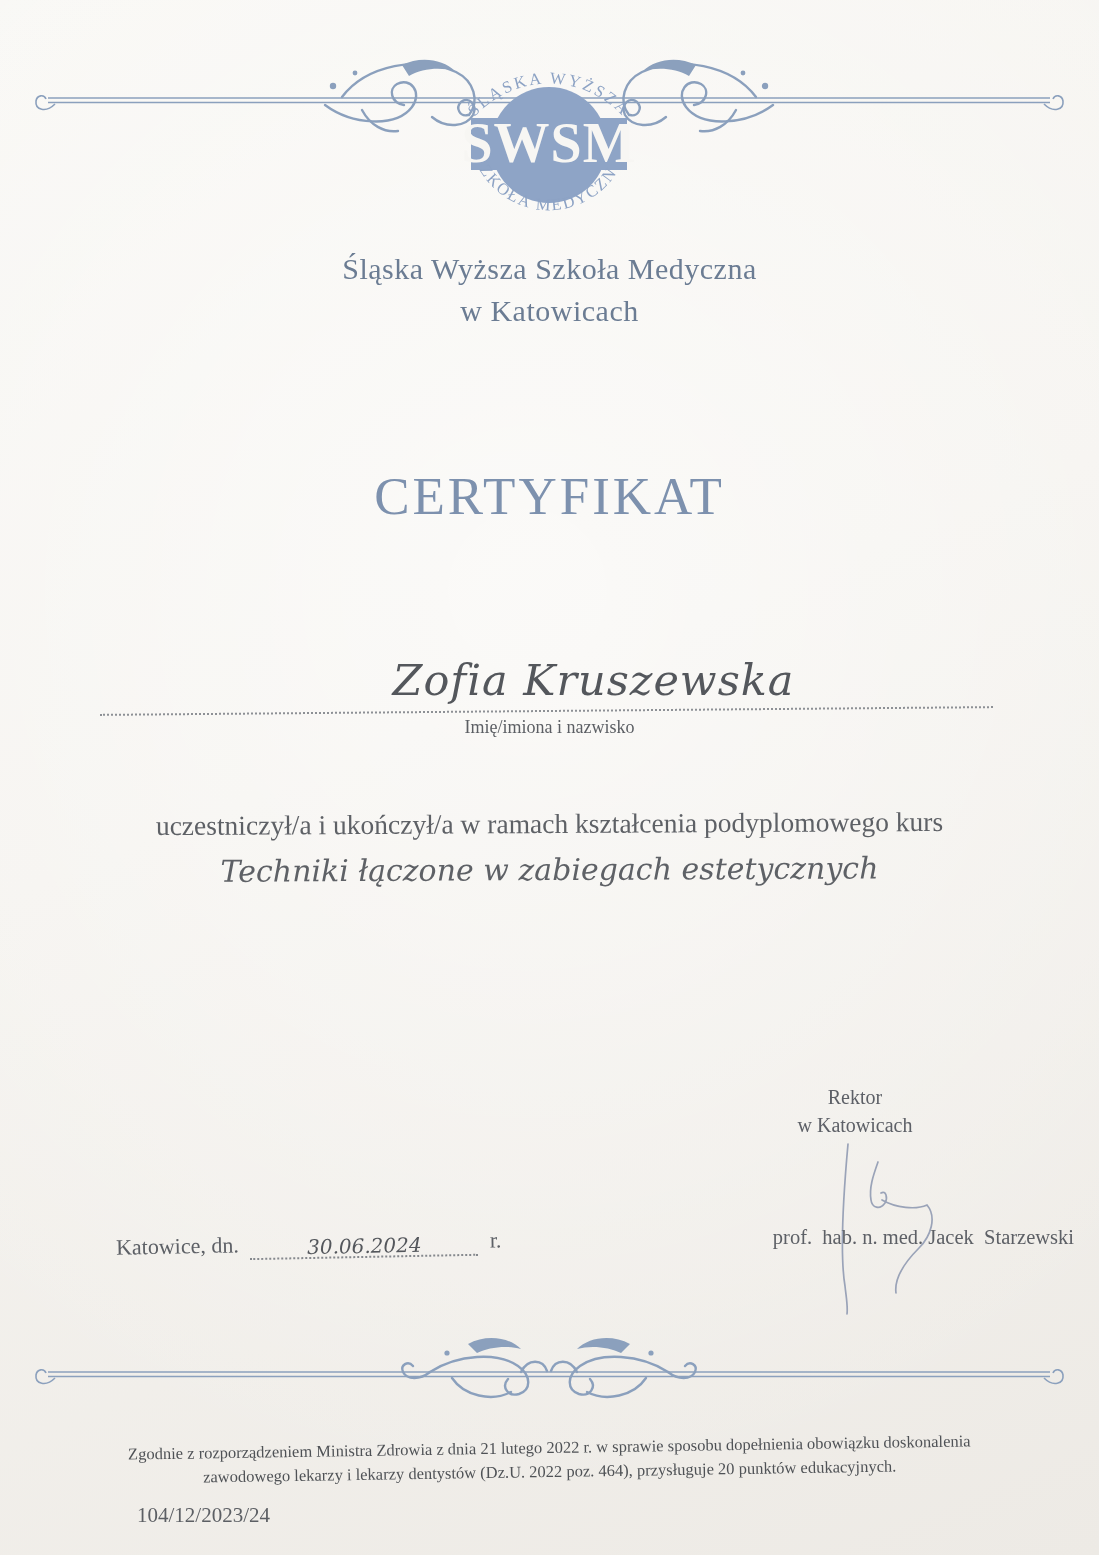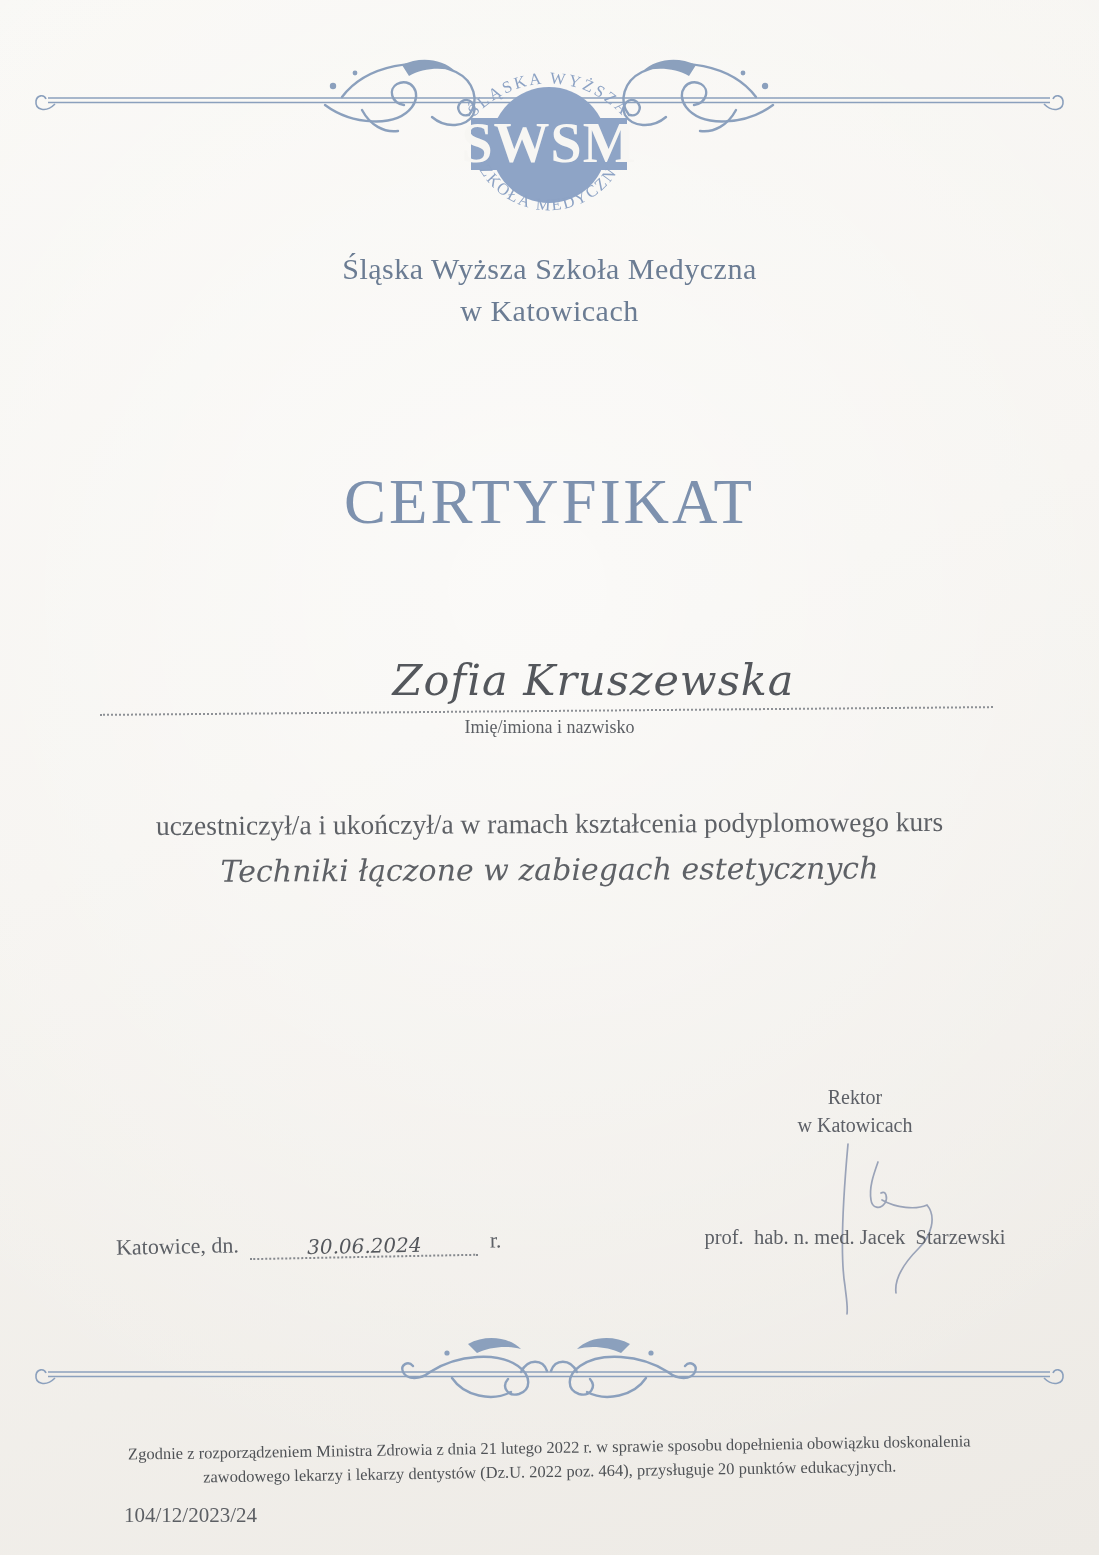--- a/index.html
+++ b/index.html
@@ -17,21 +17,21 @@
       linear-gradient(158deg, #f9f8f5 0%, #f5f3ef 45%, #edeae5 100%);
   }
   .abs { position: absolute; }
   .centered { left: 0; width: 100%; text-align: center; }
 
   .institution {
     top: 248px; font-size: 30px; line-height: 42px;
     color: #6b7c93; letter-spacing: 0.5px;
   }
   .cert-title {
-    top: 466px; font-size: 63px; letter-spacing: 3px;
+    top: 466px; font-size: 53px; letter-spacing: 3px;
     color: #7d91ae; font-weight: 400;
   }
   .salutation { top: 606px; font-size: 27px; color: #63666c; letter-spacing: 1px; }
 
   .recipient-name {
     top: 655px; font-size: 43px; font-style: italic;
     font-family: "DejaVu Serif", serif; color: #54575c; letter-spacing: 1px; padding-left: 44px;
   }
   .name-dotted-line {
     top: 710px; left: 100px; right: 106px; height: 0;
@@ -45,21 +45,21 @@
     top: 852px; font-size: 30px; font-style: italic;
     font-family: "DejaVu Serif", serif; color: #5e6166; transform: rotate(-0.3deg);
   }
   .body-line2 { top: 920px; font-size: 28px; color: #5e6166; }
 
   .rektor-block {
     top: 1084px; left: 640px; width: 430px; text-align: center;
     font-size: 20px; line-height: 27.5px; color: #5d6067;
   }
   .signer-name {
-    top: 1226px; left: 636px; width: 438px; text-align: center;
+    top: 1226px; left: 636px; width: 438px; text-align: right;
     font-size: 20.5px; color: #5d6066; white-space: pre;
   }
 
   .date-line {
     top: 1231px; left: 116px; font-size: 22px; color: #5d6066;
     transform: rotate(-1.1deg); white-space: nowrap;
   }
   .date-dots {
     display: inline-block; width: 228px; margin: 0 6px;
     border-bottom: 2.5px dotted #85888d; text-align: center;
@@ -67,21 +67,21 @@
   .date-value {
     font-style: italic; font-family: "DejaVu Serif", serif;
     font-size: 20px; position: relative; top: 3px; color: #54575c;
   }
 
   .footer-legal {
     top: 1436px; left: 0; width: 100%; text-align: center;
     font-size: 16.5px; line-height: 24px; color: #4f5256;
     transform: rotate(-0.9deg);
   }
-  .cert-number { top: 1503px; left: 124px; font-size: 21px; color: #5c5f64; }
+  .cert-number { top: 1503px; left: 137px; font-size: 21px; color: #5c5f64; }
 
   svg text { user-select: none; }
 </style>
 </head>
 <body>
 
 <div class="certificate">
 
   <svg class="abs" style="top:55px; left:0;" width="1099" height="172" viewBox="0 0 1099 172">
     <g stroke="#8ba0bd" fill="none">

